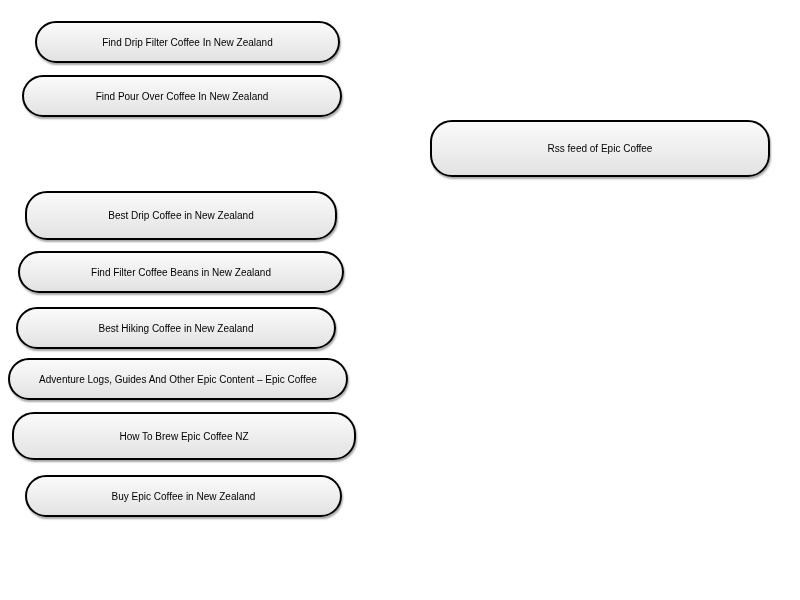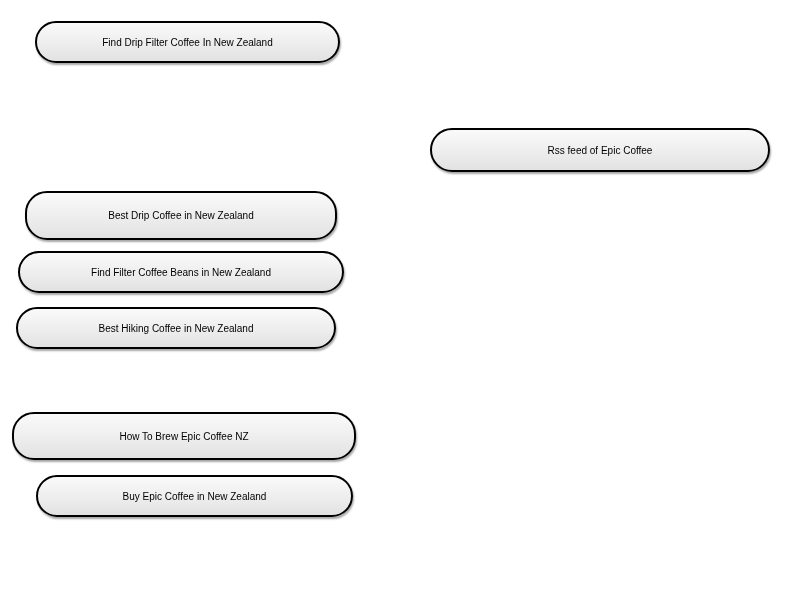--- a/index.html
+++ b/index.html
@@ -39,41 +39,47 @@
 </style>
 </head>
 <body>
 
 <div class="canvas">
 
   <div class="pill" style="left:35px; top:21px; width:305px; height:42px;">
     <span class="pill-label">Find Drip Filter Coffee In New Zealand</span>
   </div>
 
+  <div class="pill" style="left:22px; top:75px; width:320px; height:42px;">
+    <span class="pill-label">Find Pour Over Coffee In New Zealand</span>
+  </div>
 
 
   <div class="pill" style="left:25px; top:191px; width:312px; height:49px;">
     <span class="pill-label">Best Drip Coffee in New Zealand</span>
   </div>
 
   <div class="pill" style="left:18px; top:251px; width:326px; height:42px;">
     <span class="pill-label">Find Filter Coffee Beans in New Zealand</span>
   </div>
 
   <div class="pill" style="left:16px; top:307px; width:320px; height:42px;">
     <span class="pill-label">Best Hiking Coffee in New Zealand</span>
   </div>
 
+  <div class="pill" style="left:8px; top:358px; width:340px; height:42px;">
+    <span class="pill-label">Adventure Logs, Guides And Other Epic Content – Epic Coffee</span>
+  </div>
 
   <div class="pill" style="left:12px; top:412px; width:344px; height:48px;">
     <span class="pill-label">How To Brew Epic Coffee NZ</span>
   </div>
 
-  <div class="pill" style="left:36px; top:475px; width:317px; height:42px;">
+  <div class="pill" style="left:25px; top:475px; width:317px; height:42px;">
     <span class="pill-label">Buy Epic Coffee in New Zealand</span>
   </div>
 
 
-  <div class="pill" style="left:430px; top:128px; width:340px; height:44px;">
+  <div class="pill" style="left:430px; top:120px; width:340px; height:57px;">
     <span class="pill-label">Rss feed of Epic Coffee</span>
   </div>
 
 </div>
 
 </body></html>

